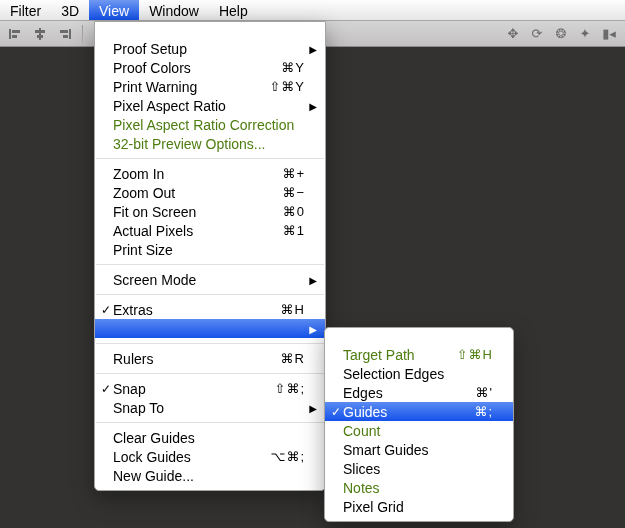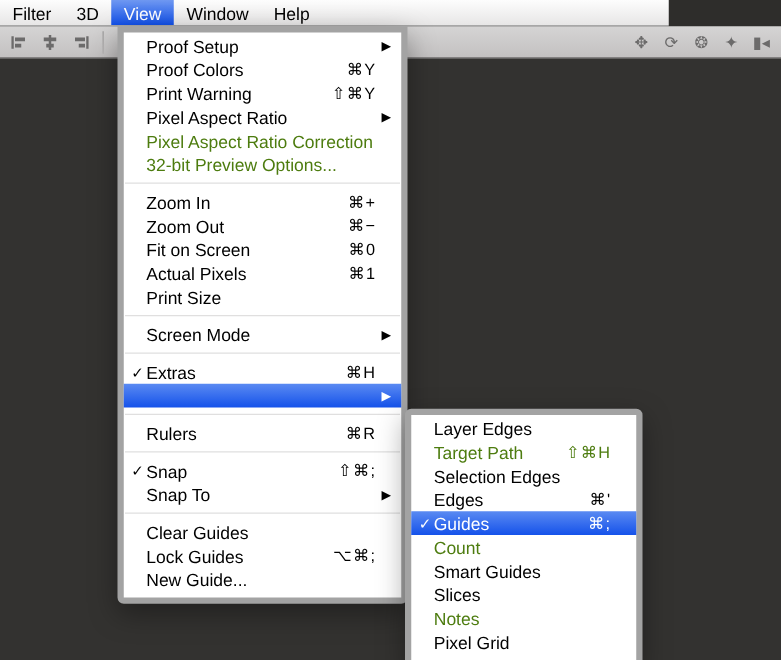--- a/index.html
+++ b/index.html
@@ -7,21 +7,21 @@
     width: 625px; height: 528px;
     font-family: "Lucida Grande", Helvetica, Arial, sans-serif;
     font-size: 13px;
     background: #2e2d2b;
     overflow: hidden;
     position: relative;
     -webkit-font-smoothing: antialiased;
   }
   
   .menubar {
-    position: absolute; left: 0; top: 0; width: 535px; height: 21px;
+    position: absolute; left: 0; top: 0; width: 625px; height: 21px;
     background: linear-gradient(#fdfdfd,#e7e6e6);
     border-bottom: 1px solid #a7a7a7;
     display: flex; align-items: stretch;
     font-size: 14px;
     color: #000;
   }
   .menubar-item {
     padding: 2px 10px 0;
     line-height: 18px;
     cursor: default;
@@ -51,24 +51,24 @@
   }
   
   .canvas-area {
     position: absolute; left: 0; top: 47px; right: 0; bottom: 0;
     background: #333230;
   }
   
   .menu {
     position: absolute;
     background: #fff;
-    border: 5px solid #a3a3a3;
+    border: 1px solid #a3a3a3;
     border-radius: 0 0 5px 5px;
     box-shadow: 0 8px 22px rgba(0,0,0,.35);
-    padding: 1px 0 5px;
+    padding: 17px 0 5px;
     font-size: 14px;
     color:#000;
     min-width: 230px;
   }
   .menu.submenu { border-radius: 5px; min-width: 190px; }
   .menu-row {
     display: flex; align-items: center;
     height: 19px;
     padding: 0 20px 0 8px;
     position: relative;
@@ -264,24 +264,20 @@
     <span class="lbl">Lock Guides</span>
     <span class="sc">⌥⌘;</span>
   </div>
   <div class="menu-row">
     <span class="chk"></span>
     <span class="lbl">New Guide...</span>
   </div>
 </div>
 
 <div class="menu submenu" style="left:324px; top:327px; width:183px;">
-  <div class="menu-row">
-    <span class="chk"></span>
-    <span class="lbl">Layer Edges</span>
-  </div>
   <div class="menu-row disabled">
     <span class="chk"></span>
     <span class="lbl">Target Path</span>
     <span class="sc">⇧⌘H</span>
   </div>
   <div class="menu-row">
     <span class="chk"></span>
     <span class="lbl">Selection Edges</span>
   </div>
   <div class="menu-row">

